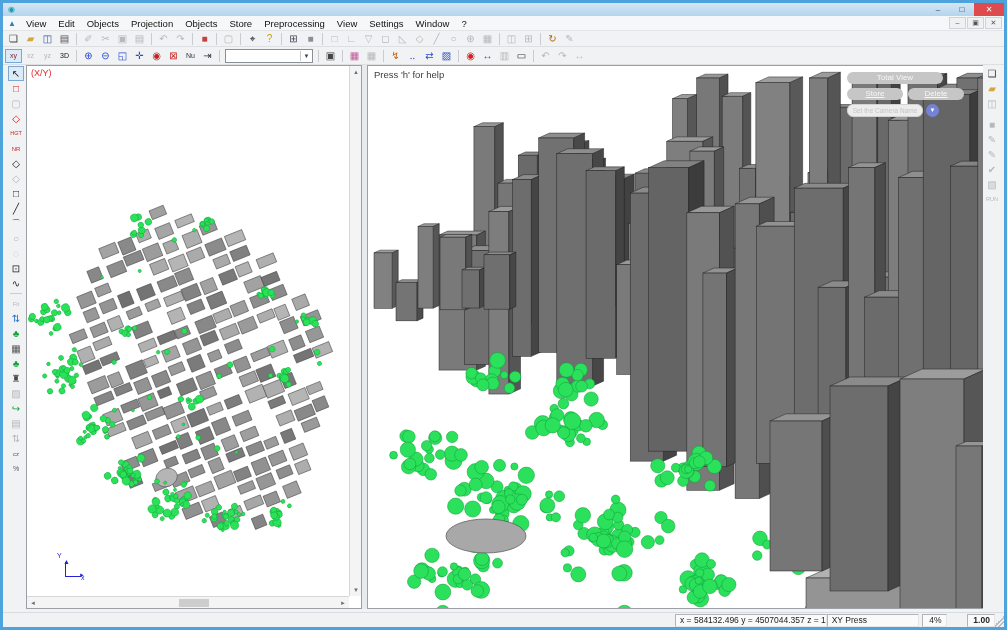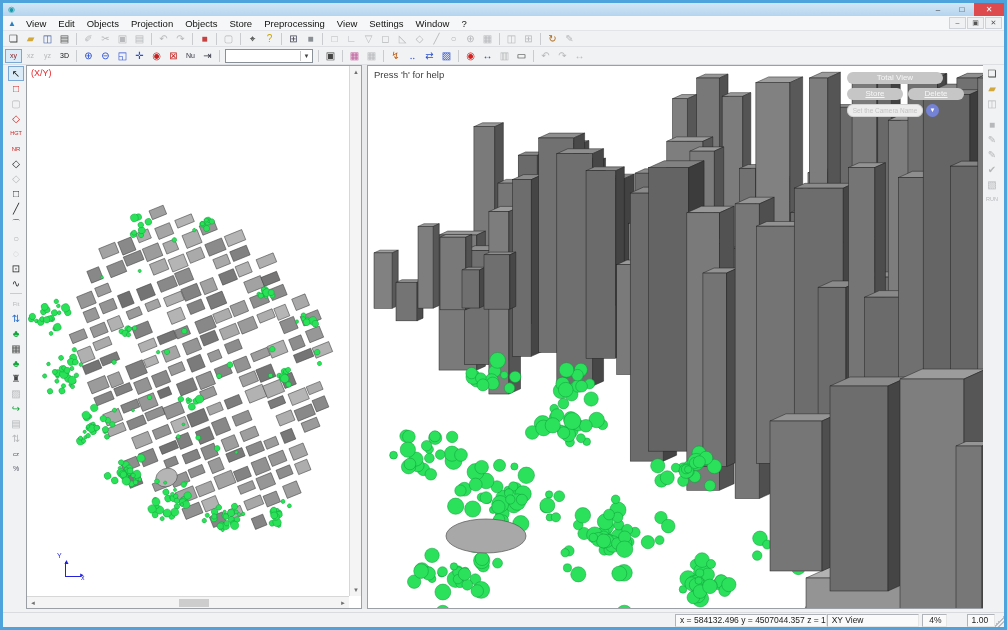--- a/index.html
+++ b/index.html
@@ -75,21 +75,21 @@
   .cam-send{width:13px;height:13px;border-radius:50%;background:#7583d6;color:#fff;font-size:6px;
             line-height:13px;text-align:center;border:none;padding:0;cursor:default;}
   
   .statusbar{position:absolute;left:0;right:0;bottom:0;height:15px;background:#f1f2f3;display:flex;
              align-items:center;border-top:1px solid #d9dbde;box-sizing:border-box;}
   .cell{height:13px;background:#fafafa;border:1px solid #b0b4b8;border-right-color:#e6e6e6;border-bottom-color:#e6e6e6;
         box-sizing:border-box;font-size:8.5px;color:#222;line-height:11px;padding:0 4px;white-space:nowrap;overflow:hidden;}
   .cell.coords{margin-left:672px;width:165px;}
   .cell.view{width:100px;}
   .cell.zoomp{width:26px;margin-left:3px;text-align:right;}
-  .cell.zoomf{width:30px;margin-left:20px;text-align:left;}
+  .cell.zoomf{width:30px;margin-left:20px;text-align:right;font-weight:bold;}
   .grip{margin-left:auto;width:10px;height:13px;
         background:linear-gradient(135deg,transparent 50%,#b9bdc1 50%,#b9bdc1 60%,transparent 60%,transparent 70%,#b9bdc1 70%,#b9bdc1 80%,transparent 80%);}
   svg.canvas{position:absolute;inset:0;}
 </style>
 </head>
 <body>
 
 <div class="window">
 
   <div class="titlebar">
@@ -1418,18 +1418,18 @@
       <button class="tb disabled">
         <span>▧</span>
       </button>
       <button class="tb disabled">
         <span style="font-size: 5.5px;">RUN</span>
       </button>
     </div>
 
   <div class="statusbar">
     <div class="cell coords">x = 584132.496 y = 4507044.357 z =  10.000</div>
-    <div class="cell view">XY View</div>
+    <div class="cell view">XY Press</div>
     <div class="cell zoomp">4%</div>
     <div class="cell zoomf">1.00</div>
     <div class="grip"></div>
   </div>
 </div>
 
 </body></html>

